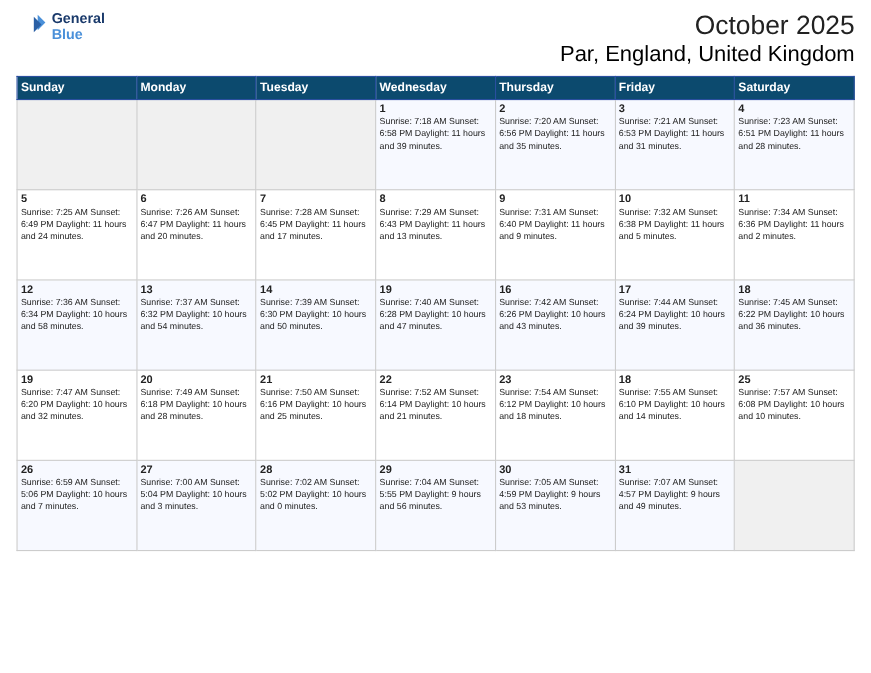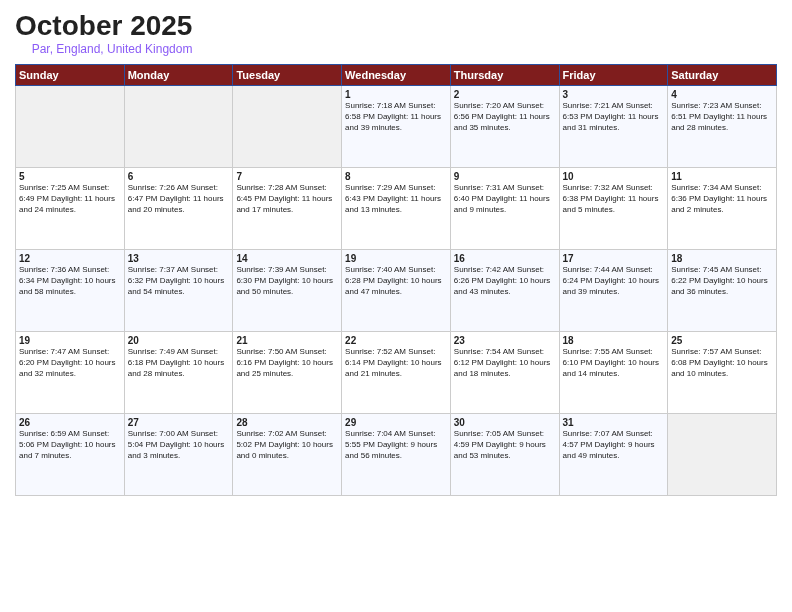--- a/index.html
+++ b/index.html
@@ -38,36 +38,36 @@
     .logo-text span:first-child { color: #1a3a6b; }
     .logo-text span:last-child { color: #4a90d9; }
     .logo-icon {
       width: 28px;
       height: 28px;
     }
     .title-block {
       text-align: right;
     }
     .title-block h1 {
-      font-size: 28px;
+      font-size: 24px;
       color: #222;
-      font-weight: bold;
+      font-weight: normal;
     }
     .title-block h2 {
-      font-size: 12px;
-      color: #8b5cf6;
+      font-size: 20px;
+      color: #000000;
       font-weight: normal;
     }
     .calendar {
       width: 100%;
       border-collapse: collapse;
       table-layout: fixed;
     }
     .calendar thead tr th {
-      background: #7f1d1d;
+      background: #0c4a6e;
       color: #fff;
       font-size: 11px;
       font-weight: bold;
       padding: 4px 3px;
       text-align: left;
       border: 1px solid #2a4f9f;
     }
     .calendar tbody tr td {
       border: 1px solid #ccc;
       vertical-align: top;
@@ -96,20 +96,30 @@
     }
     .empty-cell {
       background: #f0f0f0 !important;
     }
   </style>
 </head>
 <body>
 <div class="page">
 
 <div class="header">
+  <div class="logo">
+    <svg class="logo-icon" viewBox="0 0 32 32">
+      <polygon points="22,4 30,12 22,20" fill="#4a90d9"></polygon>
+      <polygon points="18,6 26,14 18,22" fill="#2a5fa5"></polygon>
+    </svg>
+    <div class="logo-text">
+      <span>General</span>
+      <span>Blue</span>
+    </div>
+  </div>
   <div class="title-block">
     <h1>October 2025</h1>
     <h2>Par, England, United Kingdom</h2>
   </div>
 </div>
 
 <table class="calendar">
   <thead>
     <tr id="header-row">
           <th>Sunday</th>

